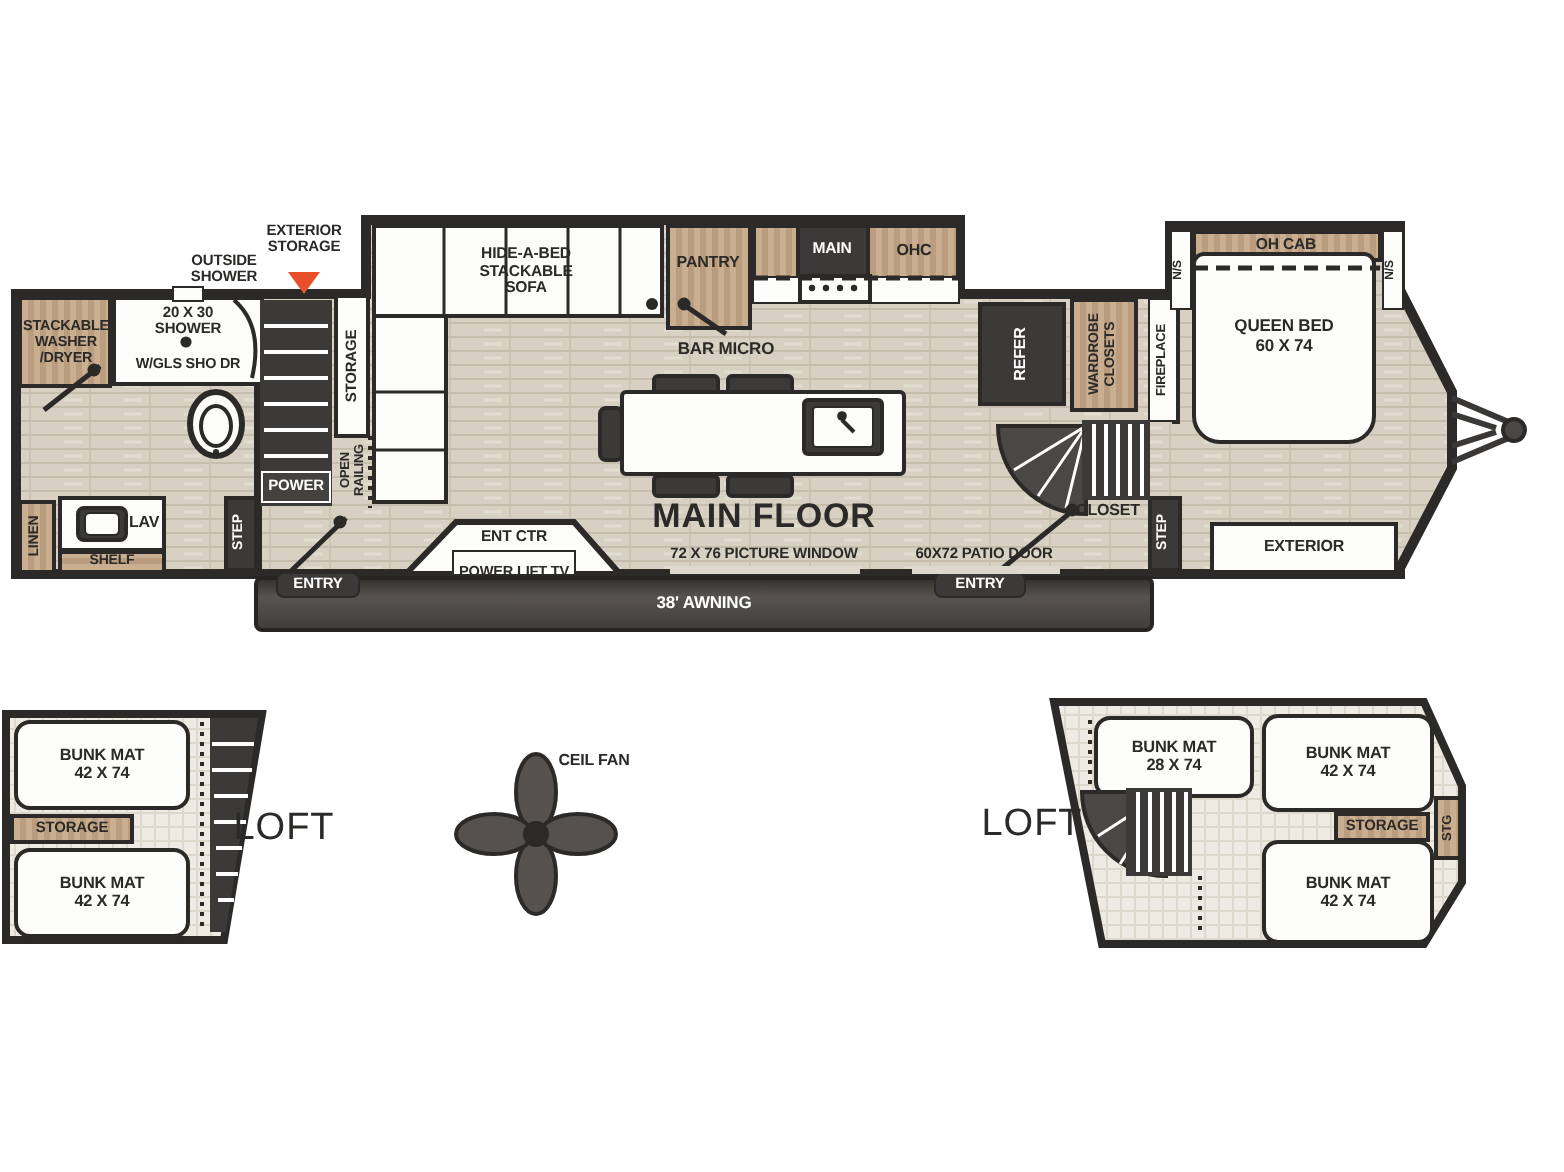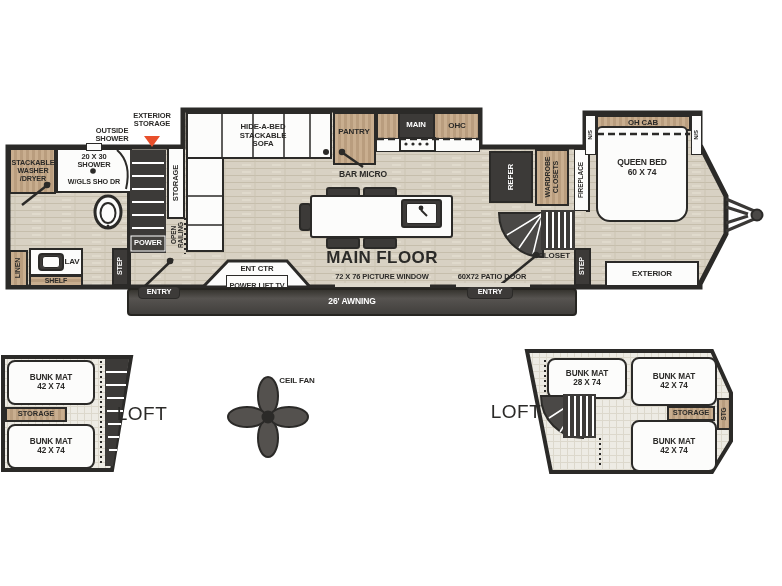--- a/index.html
+++ b/index.html
@@ -126,21 +126,21 @@
   <div class="lbl v" style="left:696px;top:135px;font-size:6px">N/S</div>
   <div class="b tan" style="left:596px;top:115px;width:95px;height:16px"></div>
   <div class="lbl" style="left:643px;top:123px;font-size:7.8px">OH CAB</div>
   <div class="b wh" style="left:596px;top:126px;width:92px;height:96px;border-radius:6px 6px 14px 14px"></div>
   <div class="lbl" style="left:642px;top:168px;font-size:8.5px">QUEEN BED
 60 X 74</div>
   <div class="b wh" style="left:605px;top:261px;width:94px;height:26px"></div>
   <div class="lbl" style="left:652px;top:274px">EXTERIOR</div>
 
   <div class="awn b" style="left:127px;top:288px;width:450px;height:28px"></div>
-  <div class="lbl w" style="left:352px;top:302px;font-size:8.5px">26' AWNING</div>
+  <div class="lbl w" style="left:352px;top:302px;font-size:8.5px">38' AWNING</div>
   <div class="b badge" style="left:138px;top:286px;width:42px;height:13px"></div>
   <div class="lbl w" style="left:159px;top:292px;font-size:7.5px">ENTRY</div>
   <div class="b badge" style="left:467px;top:286px;width:46px;height:13px"></div>
   <div class="lbl w" style="left:490px;top:292px;font-size:7.5px">ENTRY</div>
 
   <div class="lbl" style="left:112px;top:135px;font-size:7.5px">OUTSIDE
 SHOWER</div>
   <div class="lbl" style="left:152px;top:120px;font-size:7.5px">EXTERIOR
 STORAGE</div>
   <div class="tri" style="left:144px;top:136px"></div>

